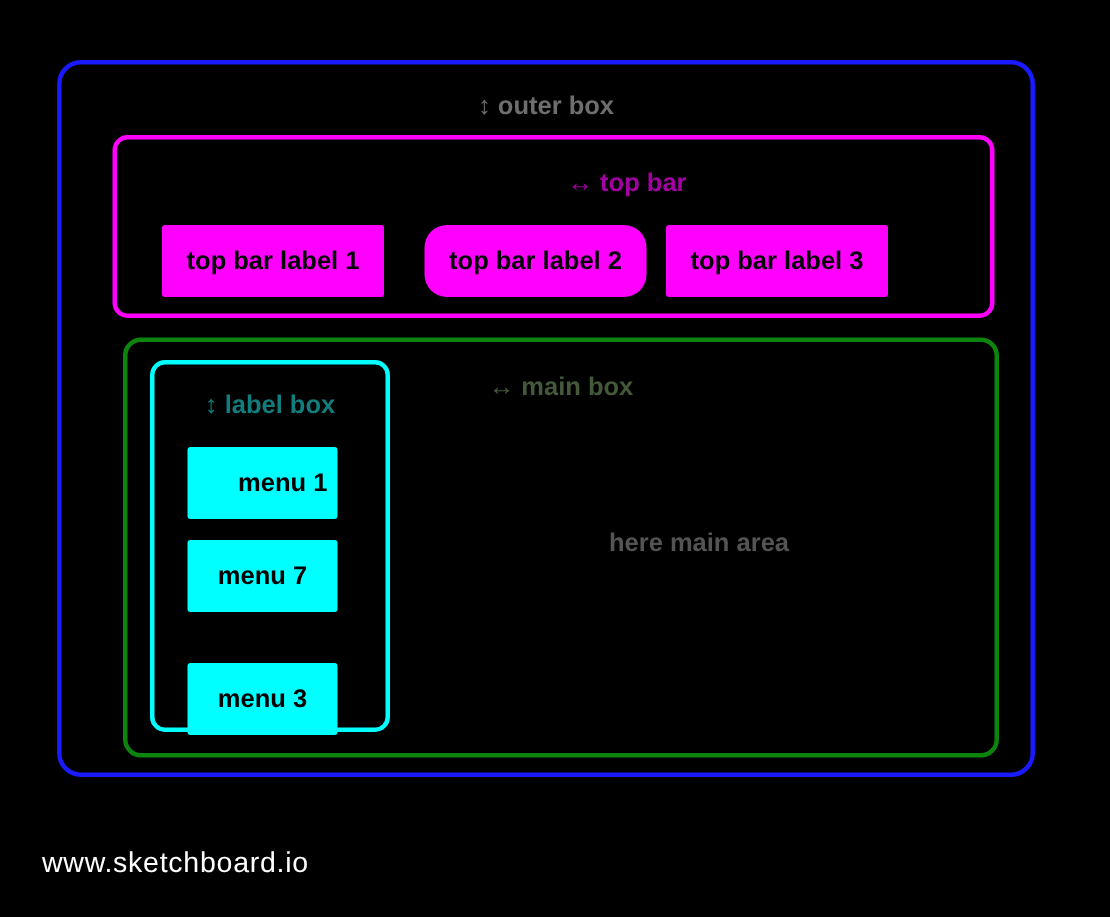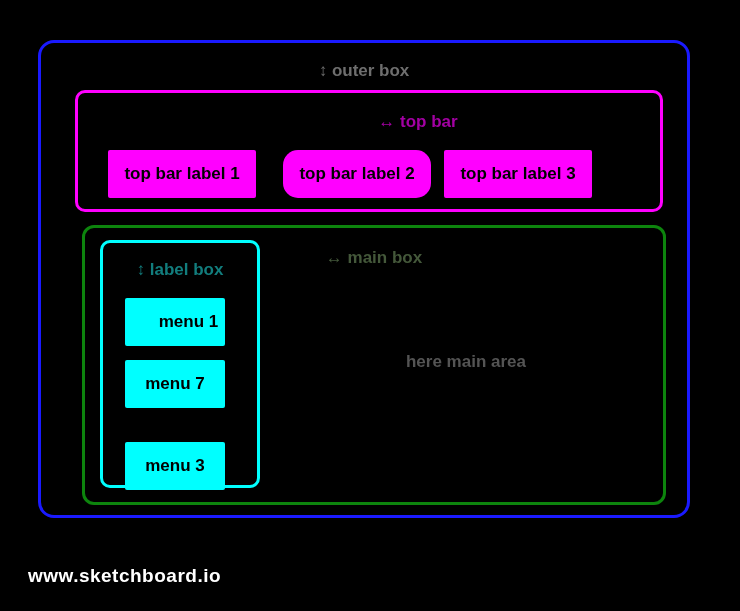--- a/index.html
+++ b/index.html
@@ -84,21 +84,21 @@
     left: 266px; top: 352px; width: 400px;
     text-align: center;
     font-weight: bold;
     font-size: 17px;
     color: var(--main-area-text, #545454);
   }
 
   .footer-text {
     left: 28px; top: 565px;
     font-size: 19px;
-    font-weight: bold;
+    font-weight: normal;
     color: var(--footer-text, #fff);
     letter-spacing: 0.5px;
   }
 </style>
 </head>
 <body>
 
 <div class="canvas">
 
   <div class="abs outer-box"></div>

